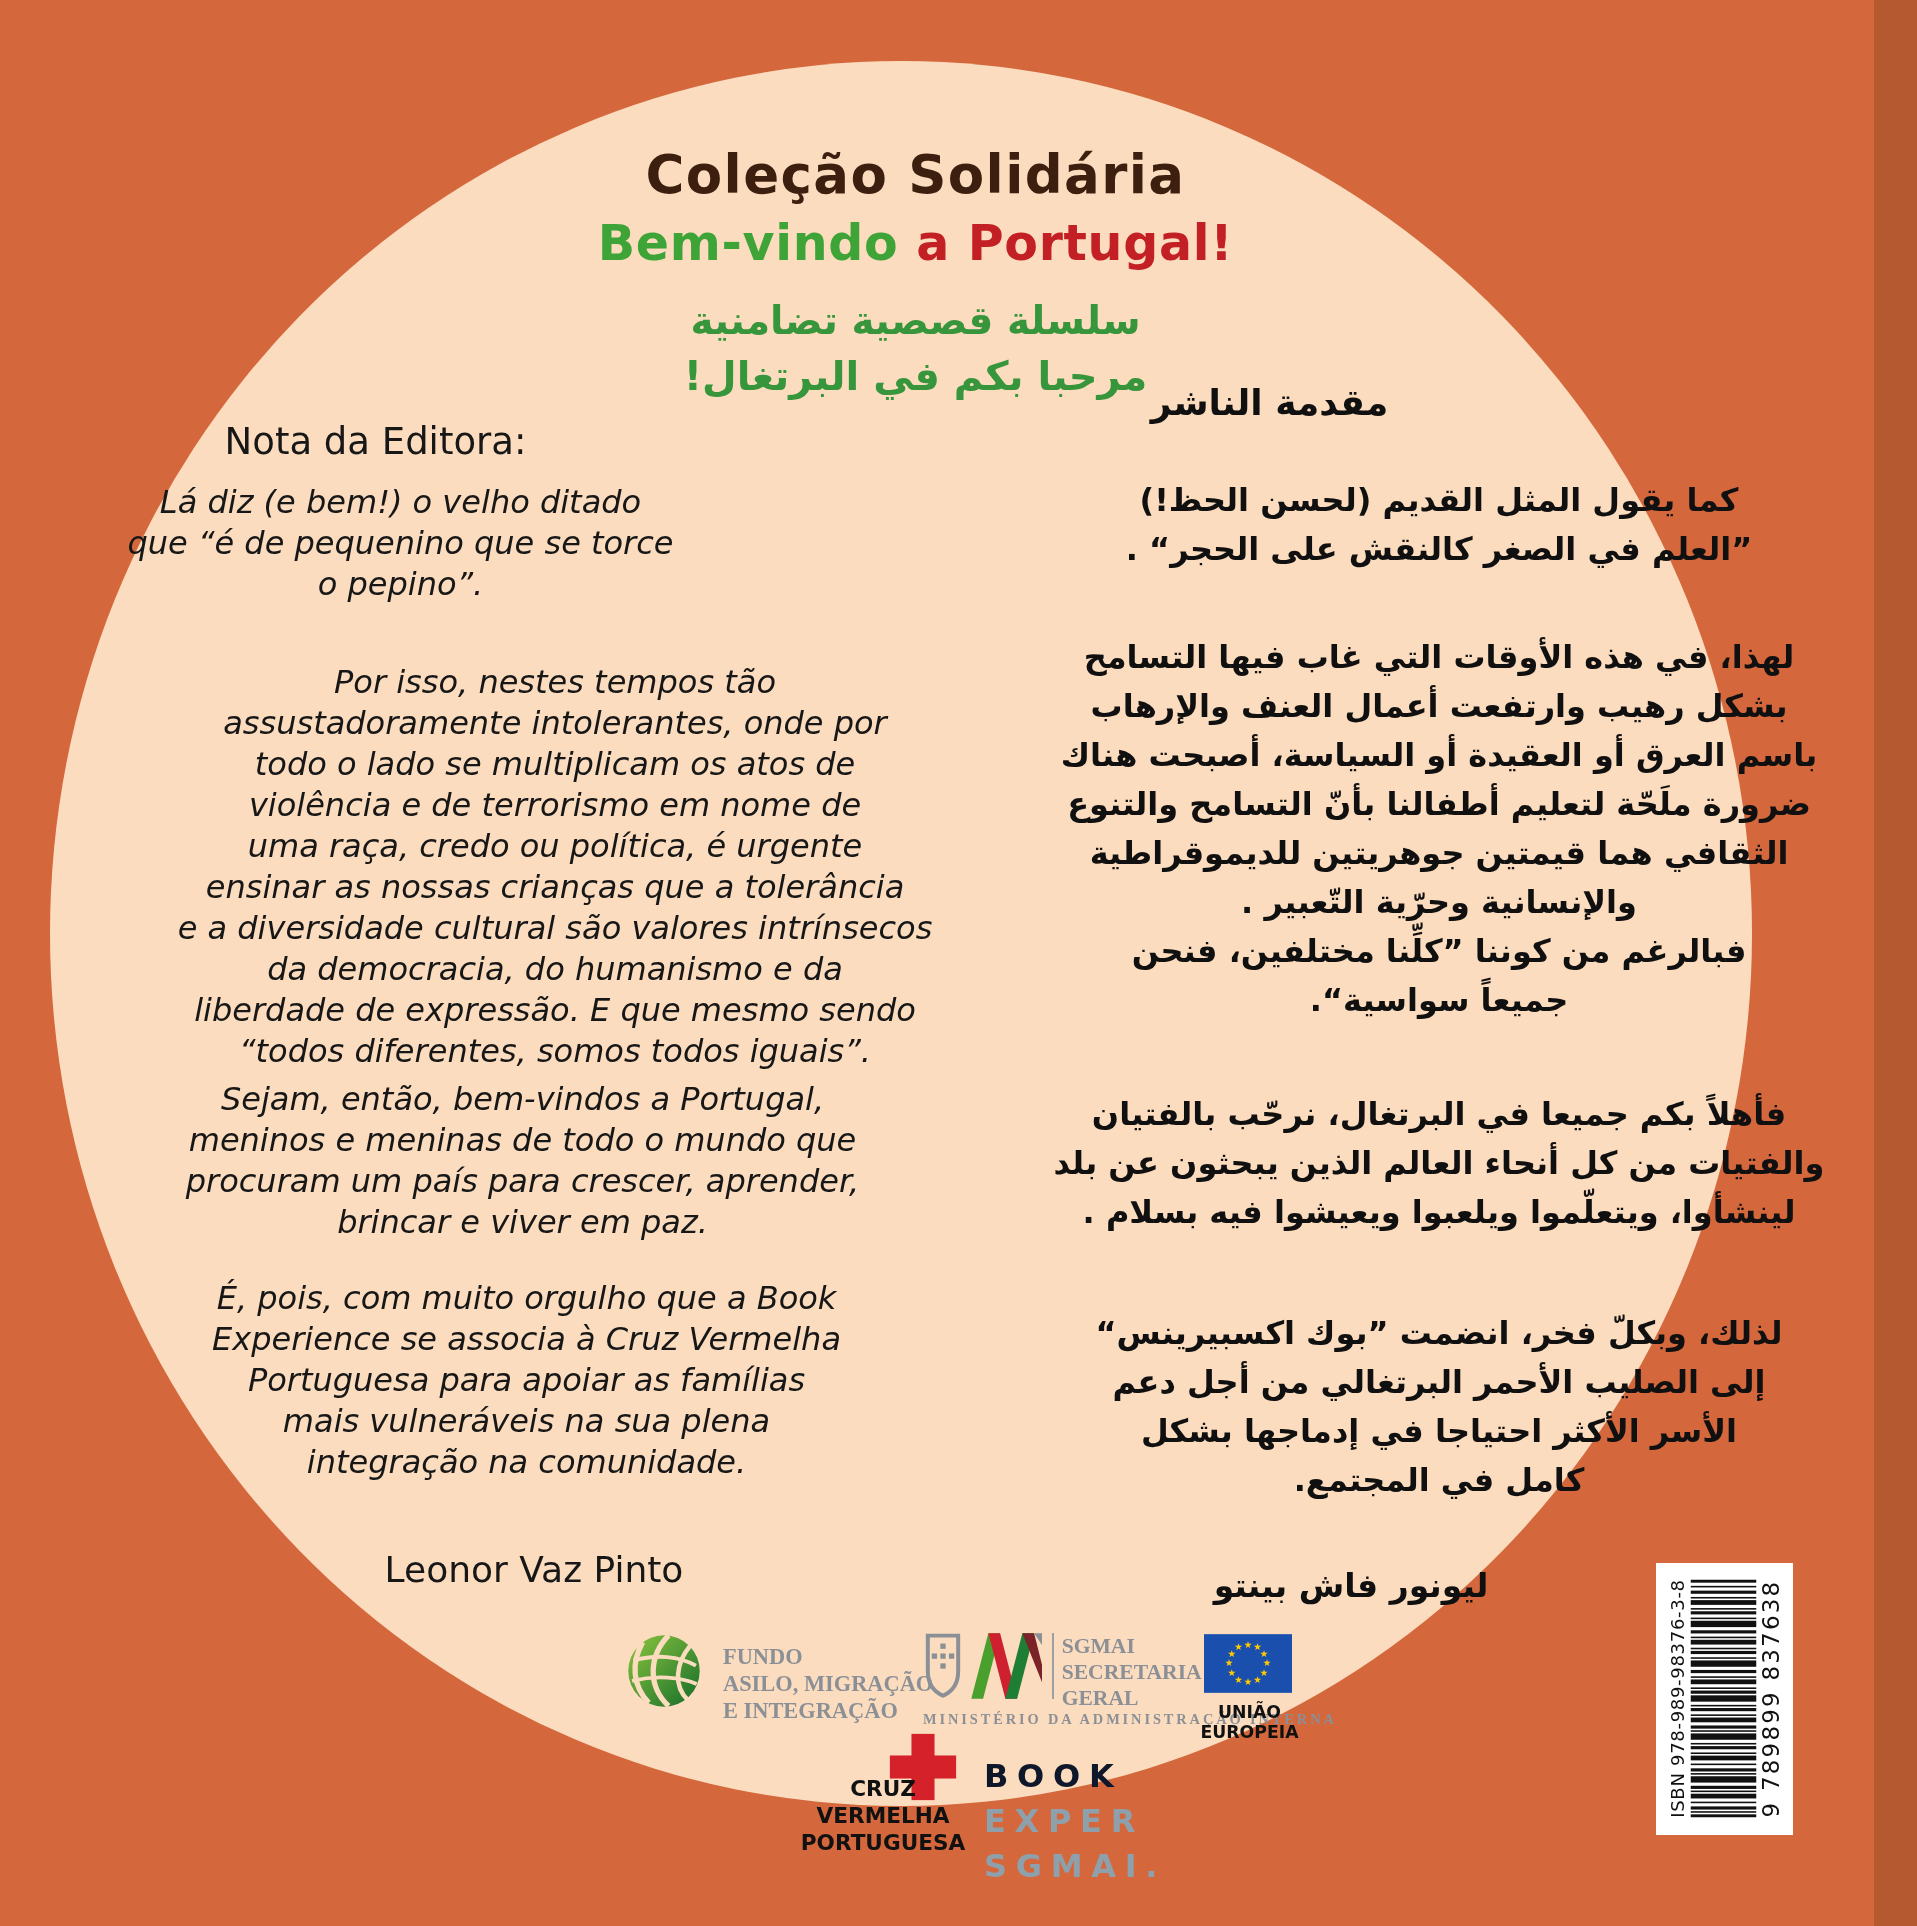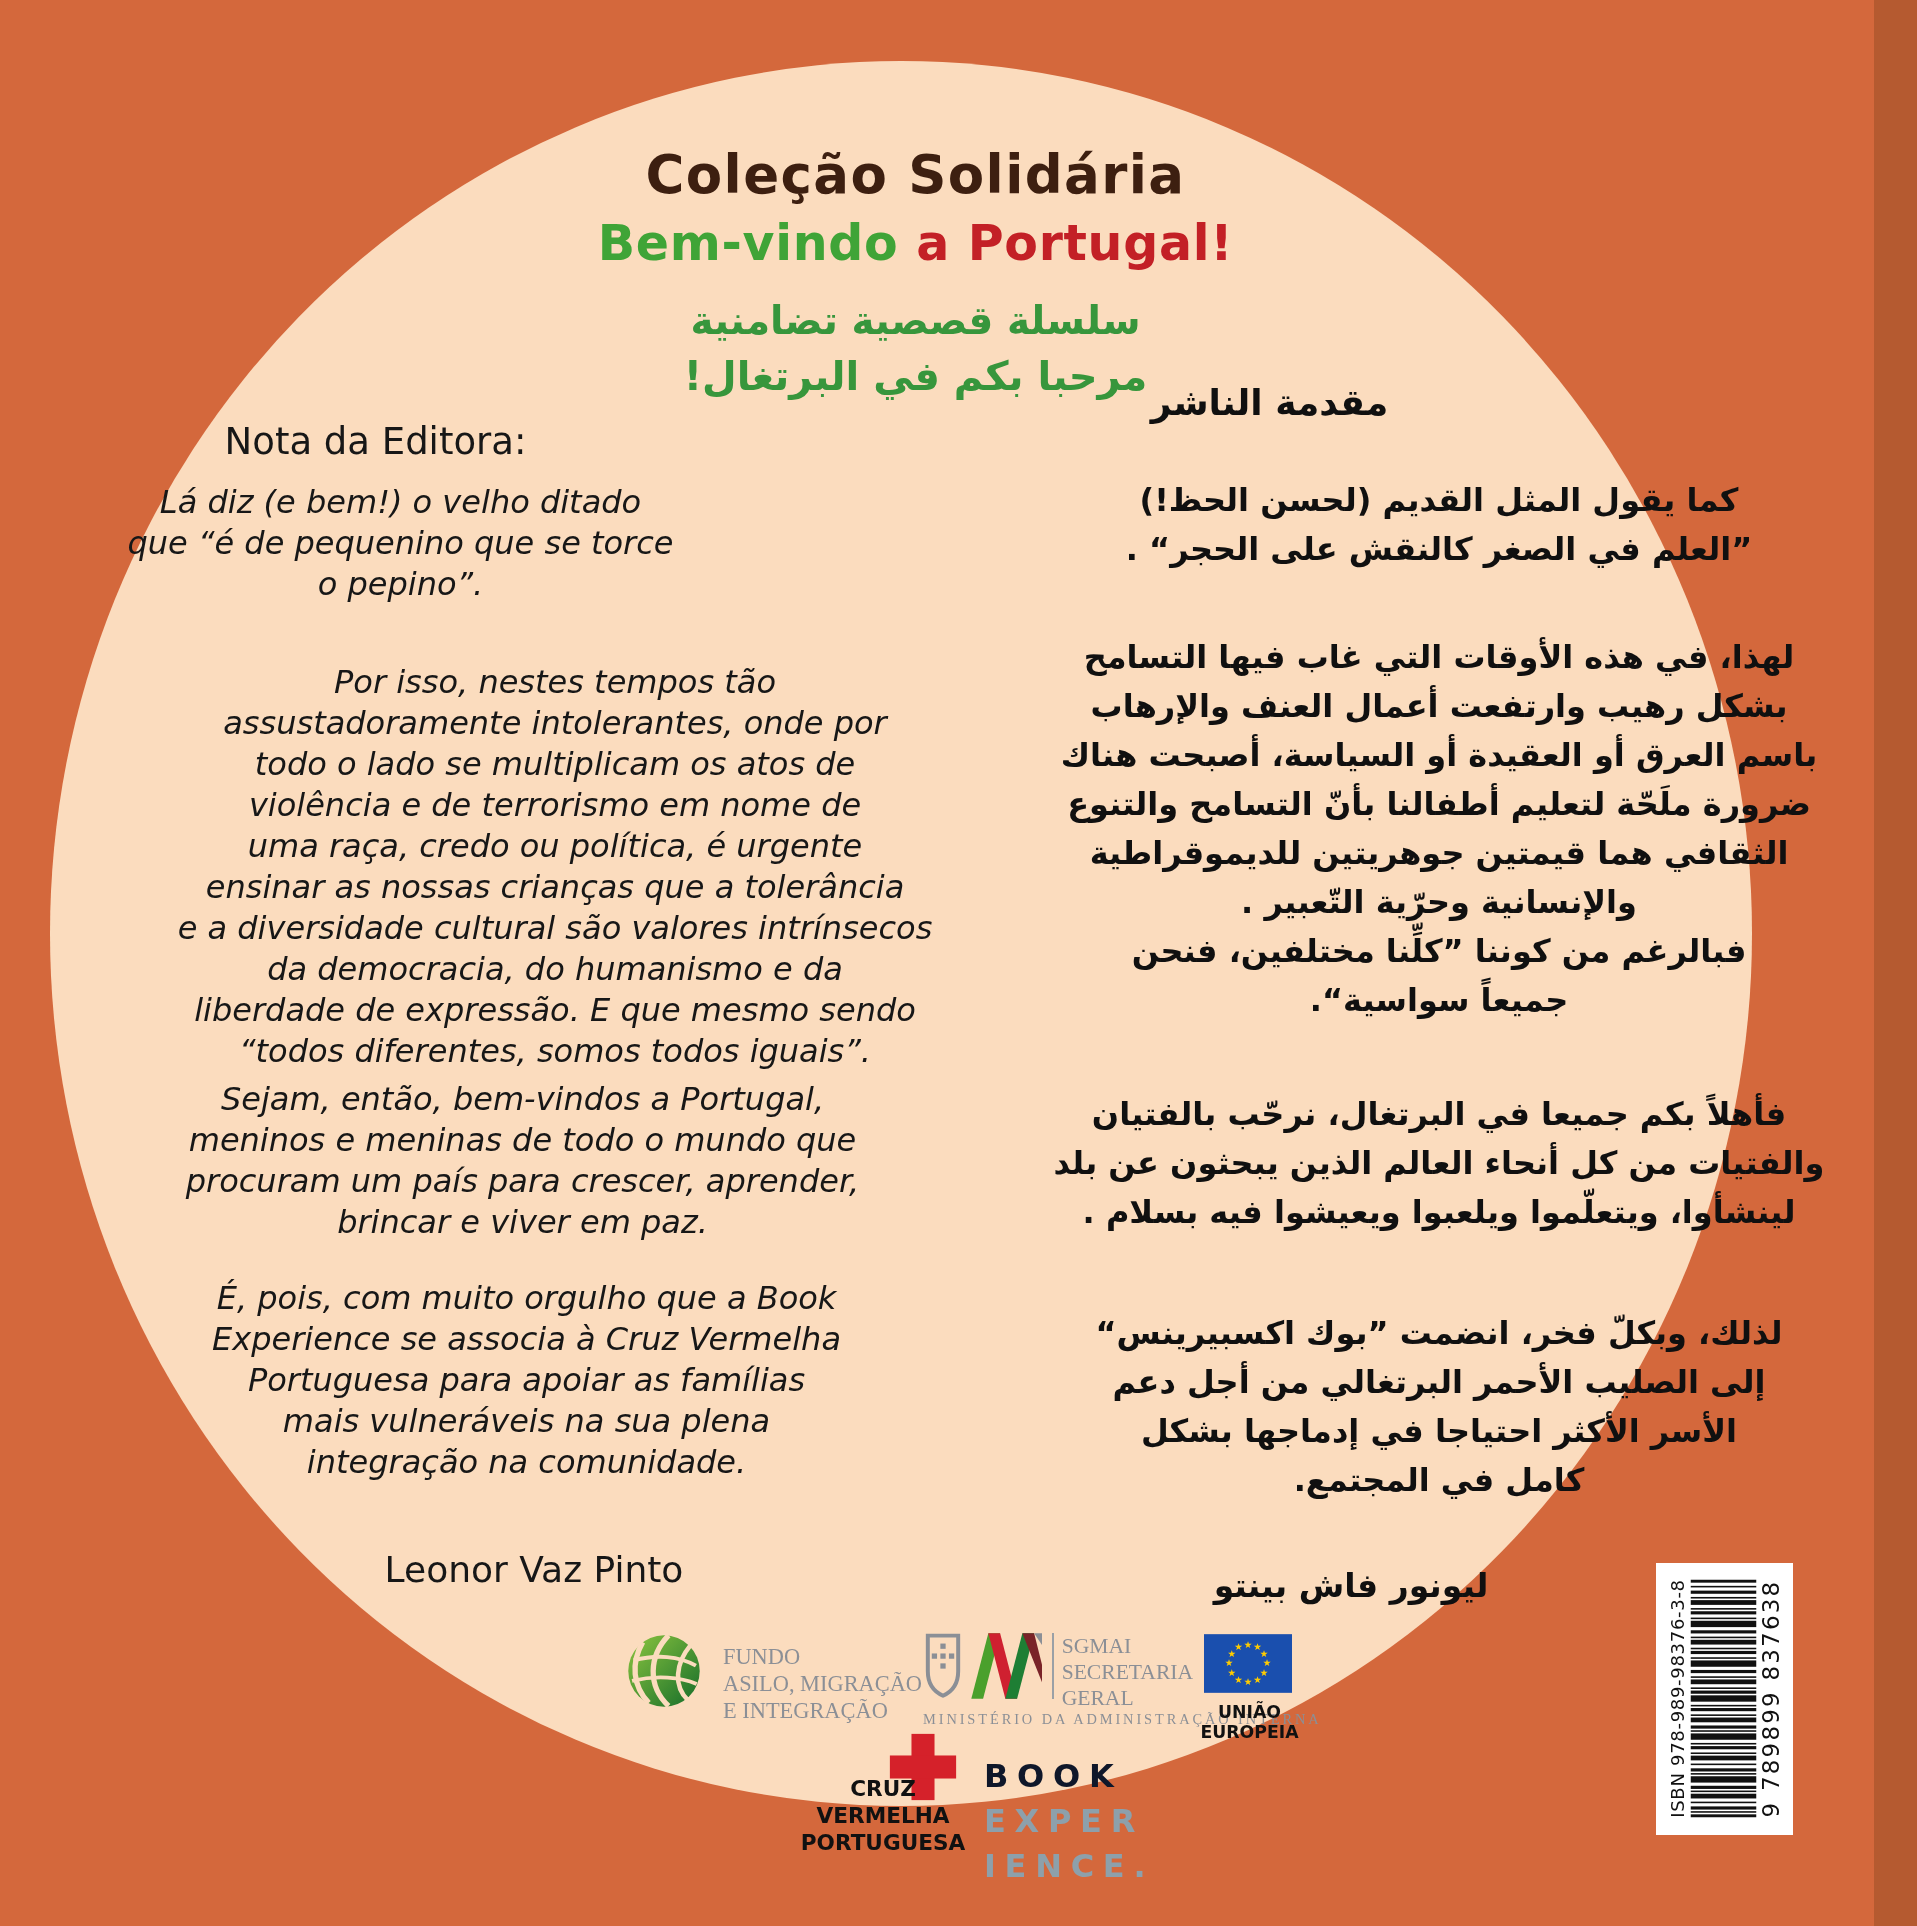--- a/index.html
+++ b/index.html
@@ -38,21 +38,21 @@
   .ar-text{color:#101010;font-weight:700;direction:rtl;}
   .ar-heading{left:1053px;top:382px;width:433px;font-size:36px;}
   .ar-p{font-size:32px;line-height:49px;}
   .ar-p1{left:1017px;top:476px;width:844px;}
   .ar-p2{left:1017px;top:633px;width:844px;}
   .ar-p3{left:1017px;top:1090px;width:844px;}
   .ar-p4{left:1017px;top:1309px;width:844px;}
   .ar-author{left:1170px;top:1566px;width:288px;font-size:33px;margin-left:37px;}
 
   
-  .serif-gray{font-family:"Liberation Serif",serif;color:#8b8f96;}
+  .serif-gray{font-family:"Liberation Serif",serif;color:#8b8f96;font-weight:bold;}
   .fami-icon{left:626px;top:1633px;width:76px;height:76px;}
   .fami-text{left:723px;top:1643px;width:238px;font-size:22.4px;line-height:27px;}
   .sgmai-row{left:923px;top:1633px;display:flex;align-items:flex-start;gap:7.2px;}
   .sgmai-divider{width:2.2px;height:66px;background:#9aa0a6;margin-left:2.9px;}
   .sgmai-text{font-size:21.6px;line-height:26px;}
   .sgmai-caption{left:923px;top:1711px;width:260px;font-size:14.4px;letter-spacing:2.9px;white-space:nowrap;}
   .eu-flag{left:1204px;top:1634px;width:88px;height:59px;}
   .eu-label{left:1174px;top:1702px;width:151px;font-size:17.3px;font-weight:700;color:#111;}
   .cvp-cross{left:887px;top:1731px;width:72px;height:72px;}
   .cvp-text{left:793px;top:1775px;width:180px;font-size:21.6px;line-height:27px;font-weight:700;color:#111;}
@@ -193,21 +193,21 @@
     <rect x="34" y="4" width="32" height="92" fill="#d5212a"></rect>
     <rect x="4" y="34" width="92" height="32" fill="#d5212a"></rect>
   </svg>
   <div class="abs center ml cvp-text">CRUZ
 VERMELHA
 PORTUGUESA</div>
 
   <div class="abs book-text">
     <div class="book-l1">BOOK</div>
     <div class="book-l2">EXPER</div>
-    <div class="book-l3">IENCE.</div>
+    <div class="book-l3">SGMAI.</div>
   </div>
 
   <div class="abs barcode-box"></div>
   <div class="abs barcode-inner">
     <div class="barcode-label">ISBN 978-989-98376-3-8</div>
     <svg class="barcode-bars" viewBox="0 0 300 100" preserveAspectRatio="none">
       <g fill="#111111">
         <rect x="0" y="0" width="4" height="100"></rect>
           <rect x="6" y="0" width="2" height="100"></rect>
         <rect x="10" y="0" width="4" height="100"></rect>

